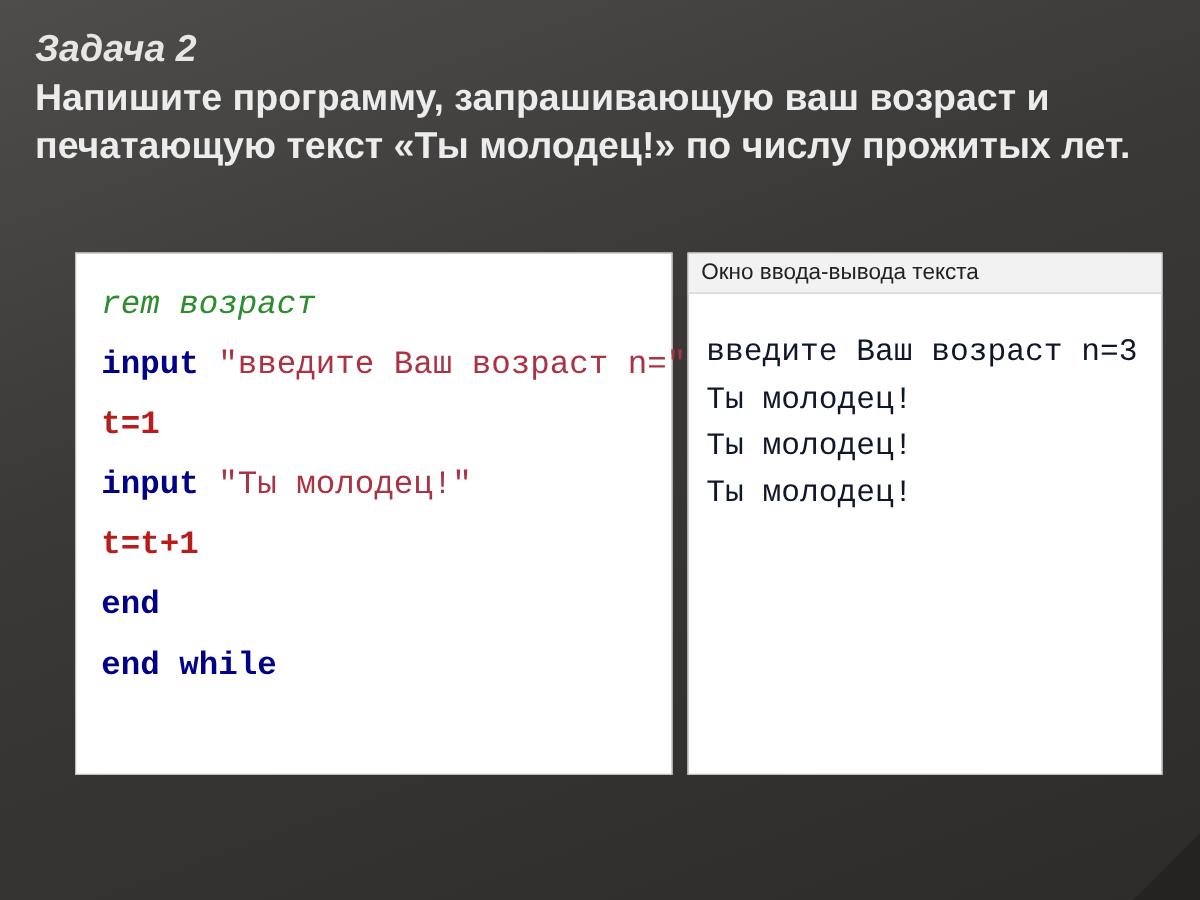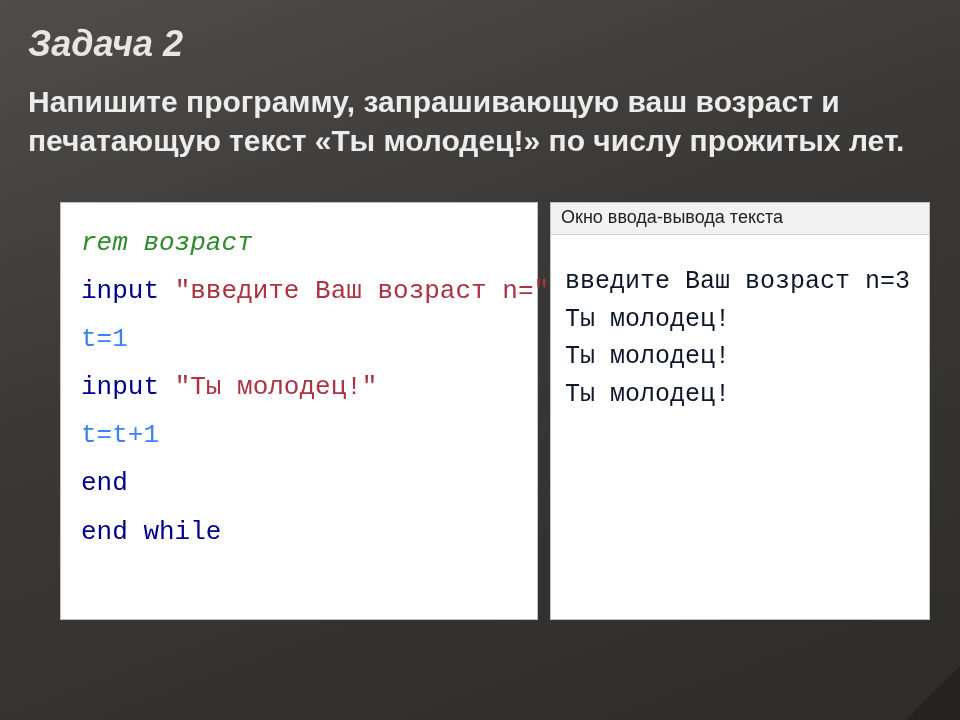--- a/index.html
+++ b/index.html
@@ -20,24 +20,24 @@
   .heading {
     position: absolute;
     left: 28px;
     top: 22px;
     right: 28px;
     color: #e8e6e4;
   }
   .heading .task-label {
     font-style: italic;
     font-weight: 700;
-    font-size: 36px;
+    font-size: 30px;
     line-height: 1.2;
     color: #e8e6e4;
-    margin-bottom: 18px;
+    margin-bottom: 2px;
   }
   .heading .task-text {
     font-weight: 700;
     font-size: 30px;
     line-height: 1.28;
     color: #ececec;
   }
 
   .panels {
     position: absolute;
@@ -90,27 +90,28 @@
     line-height: 1.5;
     color: #0f172a;
   }
 
   .tok-comment {
     color: #2e8b2e;
     font-style: italic;
   }
   .tok-kw {
     color: #000088;
-    font-weight: 400;
+    font-weight: 700;
   }
   .tok-str {
     color: #aa3344;
   }
   .tok-plain {
-    color: #3b82f6;
+    color: #b91c1c;
+    font-weight: bold;
   }
 
   .notch {
     position: absolute;
     right: 0;
     bottom: 0;
     width: 54px;
     height: 54px;
     background: linear-gradient(135deg, transparent 0 48%, #2a2928 48% 50%, #1e1d1c 50% 100%);
     clip-path: polygon(100% 0, 100% 100%, 0 100%);

